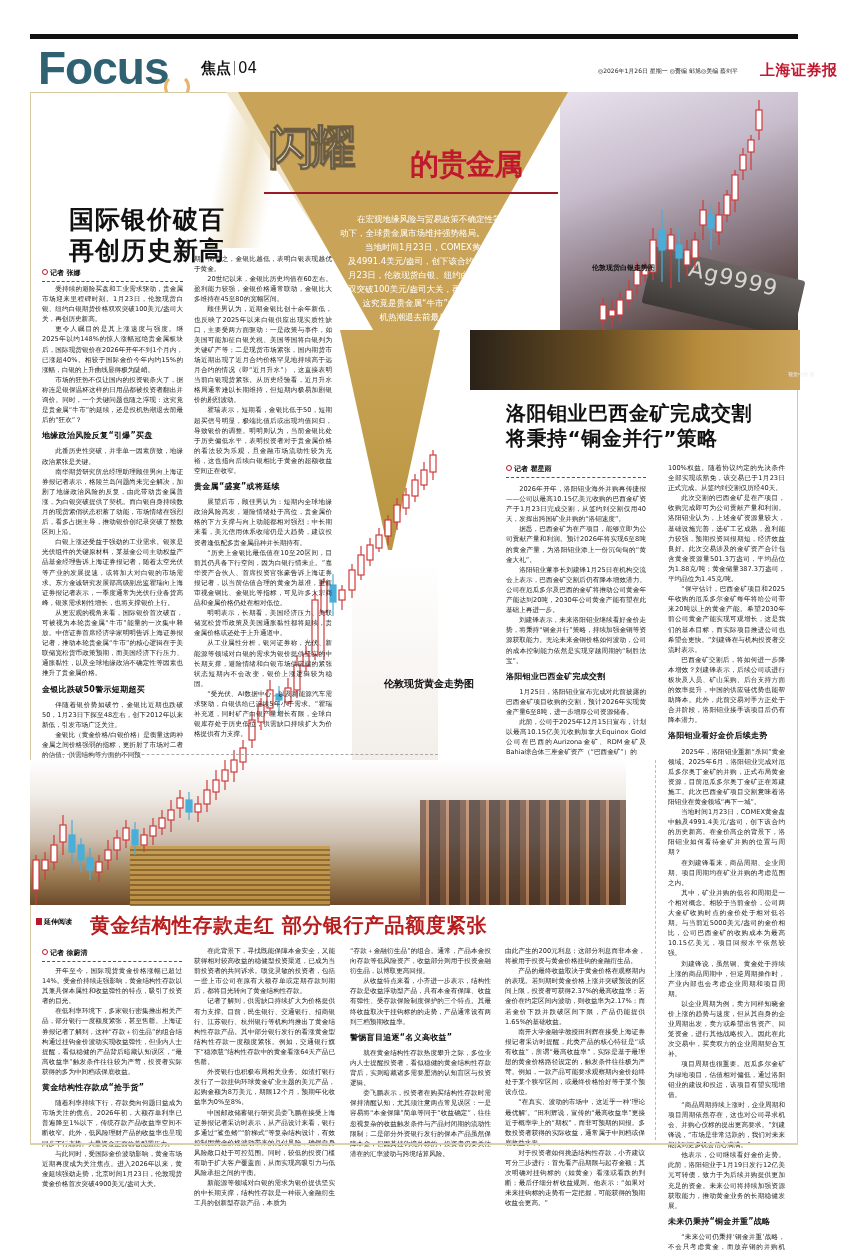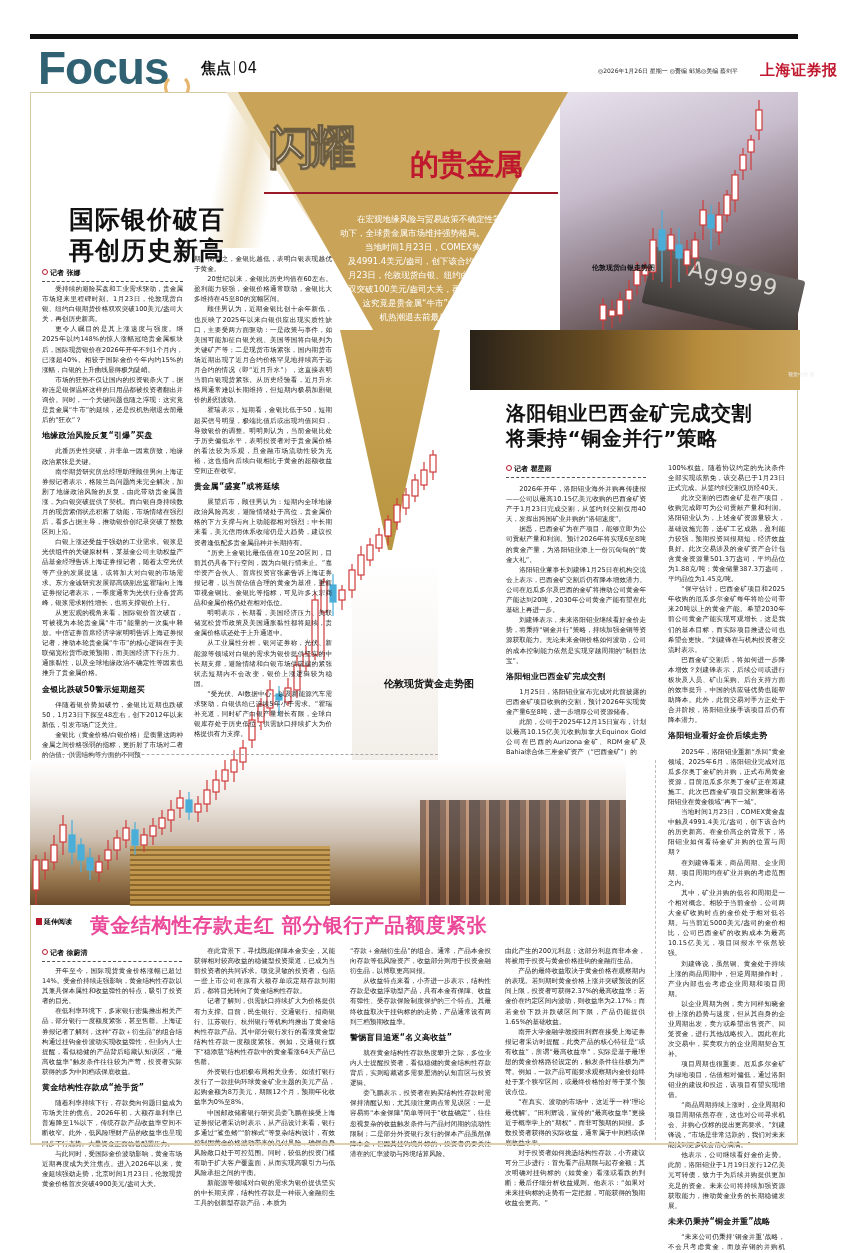--- a/index.html
+++ b/index.html
@@ -35,21 +35,21 @@
   .hero-intro { position: absolute; left: 340px; top: 212px; width: 190px; font-size: 8.5px; line-height: 14px; color: #fff; text-align: left; }
   .hero-intro p { text-indent: 2em; }
   .hero-intro p.c { text-align: center; text-indent: 0; padding: 0 22px; }
 
   .chart-cap-silver { position: absolute; left: 592px; top: 263px; font-size: 7px; font-weight: bold; color: #111; }
   .chart-cap-gold { position: absolute; left: 384px; top: 677px; font-size: 10px; font-weight: bold; color: #111; }
 
   
   .h-silver { position: absolute; left: 42px; top: 204px; font-size: 25px; font-weight: bold; line-height: 31px; color: #111; letter-spacing: 1px; margin-left: 27px; }
   .h-luoyang { position: absolute; left: 506px; top: 401px; font-size: 20px; font-weight: bold; line-height: 25px; color: #111; letter-spacing: 0.5px; }
-  .h-deposit { position: absolute; left: 90px; top: 912px; font-size: 20px; font-weight: bold; color: #ec4899; letter-spacing: 0.5px; }
+  .h-deposit { position: absolute; left: 90px; top: 912px; font-size: 20px; font-weight: bold; color: #b91c1c; letter-spacing: 0.5px; }
   .tag-extended { position: absolute; left: 36px; top: 917px; font-size: 7px; font-weight: bold; color: #111; }
   .tag-extended .sq { display: inline-block; width: 6px; height: 7px; background: #b7182b; margin-right: 2px; vertical-align: -1px; }
 
   .byline { position: absolute; font-size: 7px; font-weight: bold; color: #111; padding-bottom: 3px; border-bottom: 1px dashed #555; }
   .byline .dot { display: inline-block; width: 6px; height: 6px; border: 1.5px solid #b7182b; border-radius: 50%; margin-right: 2px; vertical-align: 0; }
 
   .col { position: absolute; font-size: 6.6px; line-height: 10.1px; color: #222; text-align: justify; }
   .col p { text-indent: 2em; }
   .col h4 { font-size: 8px; font-weight: bold; margin: 6px 0 5px; color: #111; letter-spacing: 0.3px; }
 

